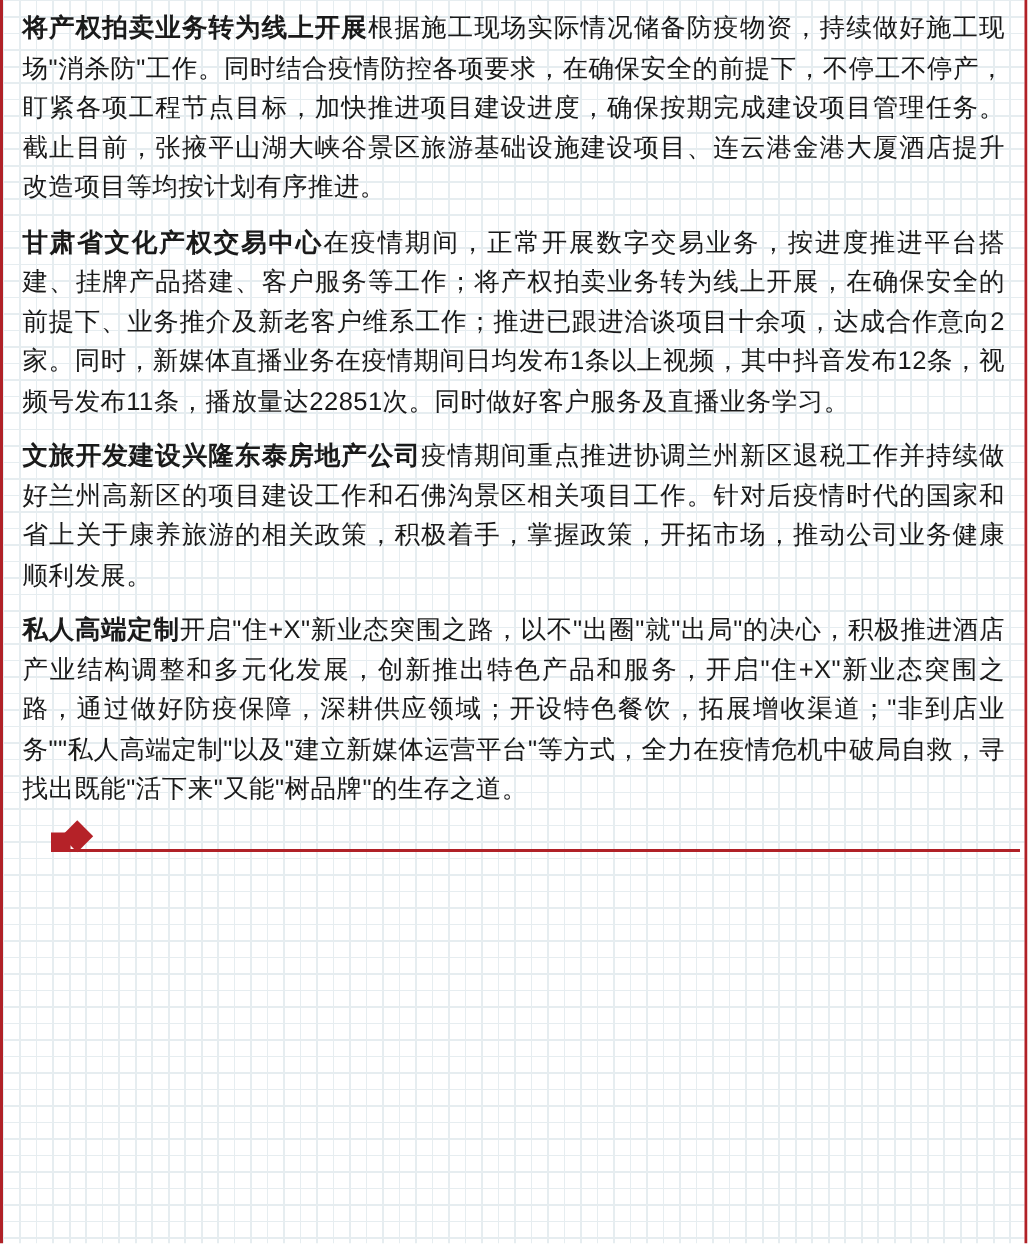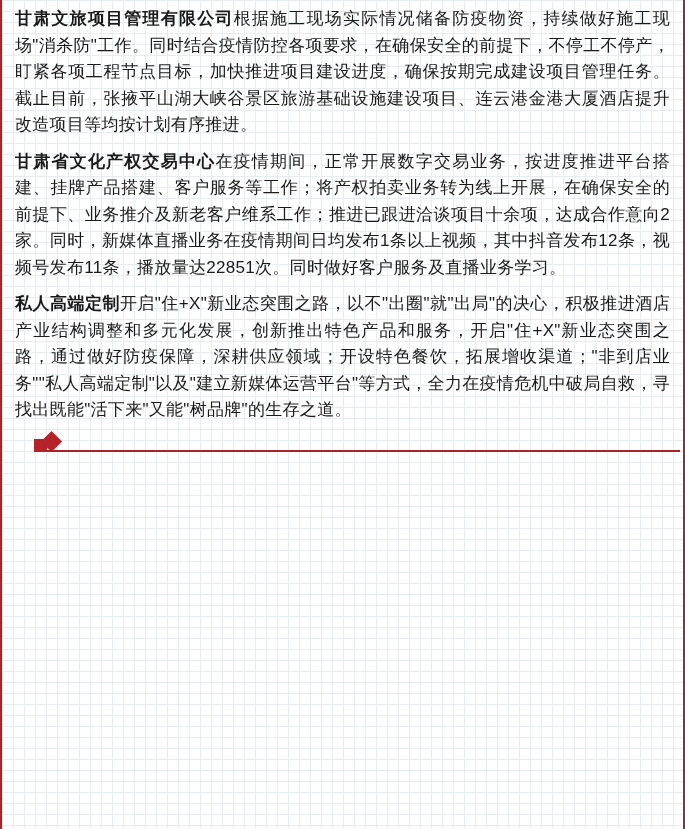--- a/index.html
+++ b/index.html
@@ -66,25 +66,26 @@
     height: 15px;
     transform: rotate(45deg);
     background: #b52228;
   }
 </style>
 </head>
 <body>
 
 <div class="page">
 
-  <p class="para"><strong>甘肃文旅项目管理有限公司</strong><span>根据施工现场实际情况储备防疫物资，持续做好施工现场"消杀防"工作。同时结合疫情防控各项要求，在确保安全的前提下，不停工不停产，盯紧各项工程节点目标，加快推进项目建设进度，确保按期完成建设项目管理任务。截止目前，张掖平山湖大峡谷景区旅游基础设施建设项目、连云港金港大厦酒店提升改造项目等均按计划有序推进。</span></p>
+  <p class="para"><strong>将产权拍卖业务转为线上开展</strong><span>根据施工现场实际情况储备防疫物资，持续做好施工现场"消杀防"工作。同时结合疫情防控各项要求，在确保安全的前提下，不停工不停产，盯紧各项工程节点目标，加快推进项目建设进度，确保按期完成建设项目管理任务。截止目前，张掖平山湖大峡谷景区旅游基础设施建设项目、连云港金港大厦酒店提升改造项目等均按计划有序推进。</span></p>
 
   <p class="para"><strong>甘肃省文化产权交易中心</strong><span>在疫情期间，正常开展数字交易业务，按进度推进平台搭建、挂牌产品搭建、客户服务等工作；将产权拍卖业务转为线上开展，在确保安全的前提下、业务推介及新老客户维系工作；推进已跟进洽谈项目十余项，达成合作意向2家。同时，新媒体直播业务在疫情期间日均发布1条以上视频，其中抖音发布12条，视频号发布11条，播放量达22851次。同时做好客户服务及直播业务学习。</span></p>
 
 
+  <p class="para"><strong>文旅开发建设兴隆东泰房地产公司</strong><span>疫情期间重点推进协调兰州新区退税工作并持续做好兰州高新区的项目建设工作和石佛沟景区相关项目工作。针对后疫情时代的国家和省上关于康养旅游的相关政策，积极着手，掌握政策，开拓市场，推动公司业务健康顺利发展。</span></p>
 
   <p class="para"><strong>私人高端定制</strong><span>开启"住+X"新业态突围之路，以不"出圈"就"出局"的决心，积极推进酒店产业结构调整和多元化发展，创新推出特色产品和服务，开启"住+X"新业态突围之路，通过做好防疫保障，深耕供应领域；开设特色餐饮，拓展增收渠道；"非到店业务""私人高端定制"以及"建立新媒体运营平台"等方式，全力在疫情危机中破局自救，寻找出既能"活下来"又能"树品牌"的生存之道。</span></p>
 
 
   <div class="end-ornament">
     <div class="orn-line"></div>
     <div class="orn-square"></div>
     <div class="orn-diamond"></div>
   </div>
 

